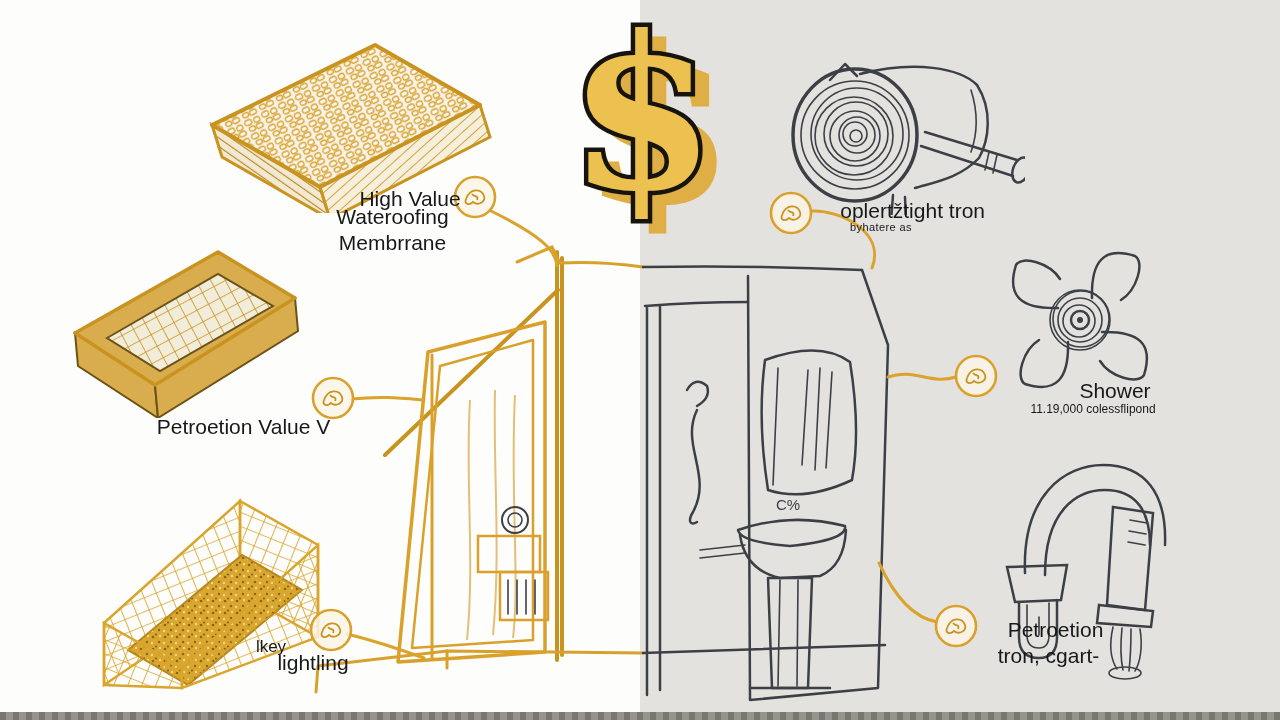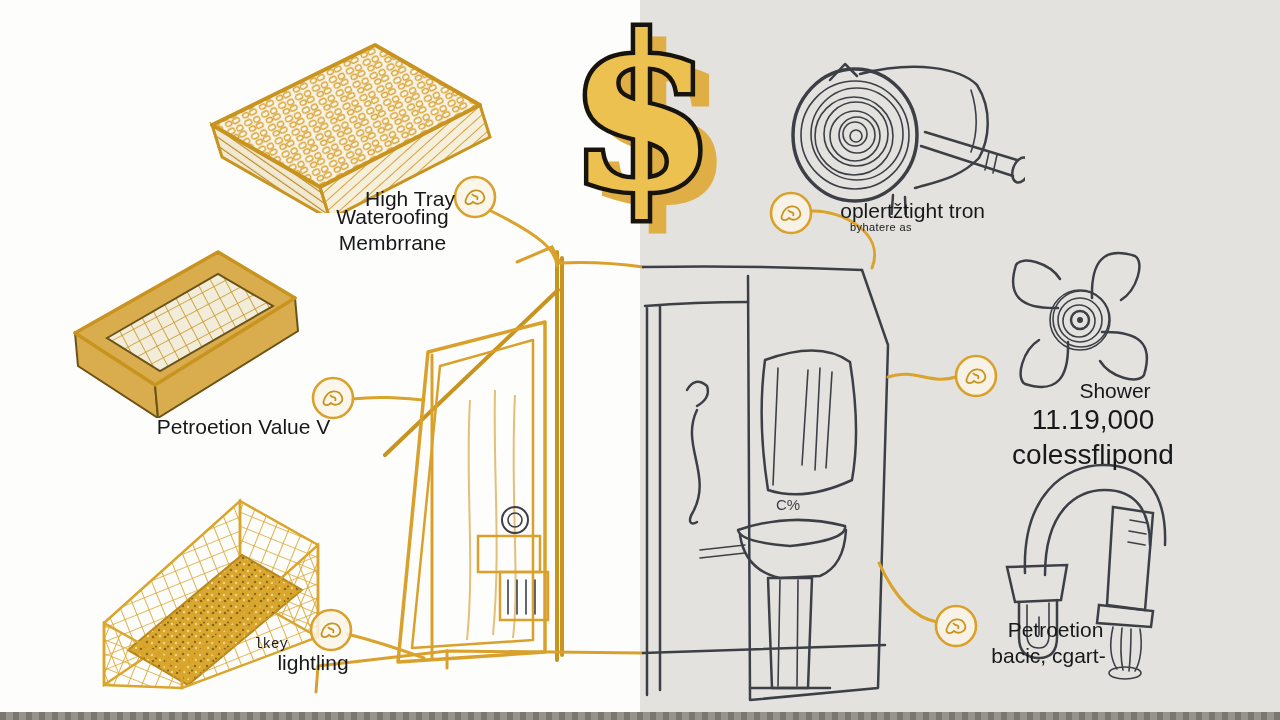--- a/index.html
+++ b/index.html
@@ -3,21 +3,21 @@
 <meta charset="utf-8">
 <style>
   html,body{margin:0;padding:0;}
   .stage{position:relative;width:1280px;height:720px;overflow:hidden;
          font-family:"Liberation Sans",sans-serif;background:#fdfdfc;}
   .bg-right{position:absolute;left:640px;top:0;width:640px;height:720px;background:#e4e2df;}
   .bottom-strip{position:absolute;left:0;top:712px;width:1280px;height:8px;background:#8e8a84;
     background-image:repeating-linear-gradient(90deg,rgba(0,0,0,.14) 0 6px,rgba(255,255,255,.08) 6px 13px);}
   .abs{position:absolute;}
   .lbl{position:absolute;color:#17181a;text-align:center;line-height:1.25;}
-  .f20{font-size:28px;} .f21{font-size:21px;} .f15{font-size:14px;font-family:Liberation Mono, monospace;} .f11{font-size:11px;letter-spacing:.4px;}
+  .f20{font-size:12px;} .f21{font-size:21px;} .f15{font-size:17px;} .f11{font-size:11px;letter-spacing:.4px;}
   svg{display:block;}
   .gold-line{stroke:#d9a12b;stroke-width:3;fill:none;stroke-linecap:round;}
   .gold-thick{stroke:#c8941f;stroke-width:4;fill:none;stroke-linecap:round;stroke-linejoin:round;}
   .dark-line{stroke:#3c4046;stroke-width:2.5;fill:none;stroke-linecap:round;stroke-linejoin:round;}
   .dark-thin{stroke:#3c4046;stroke-width:1.6;fill:none;stroke-linecap:round;}
 </style>
 </head>
 <body>
 
 <div class="stage">
@@ -212,30 +212,30 @@
       <path d="M879,563 C896,600 915,618 937,622"></path>
     </g>
     <use href="#badge" x="475" y="197"></use>
     <use href="#badge" x="333" y="398"></use>
     <use href="#badge" x="331" y="630"></use>
     <use href="#badge" x="791" y="213"></use>
     <use href="#badge" x="976" y="376"></use>
     <use href="#badge" x="956" y="626"></use>
   </svg>
 
-  <div class="lbl f21" style="left:330px;top:186px;width:160px">High Tray</div>
+  <div class="lbl f21" style="left:330px;top:186px;width:160px">High Value</div>
   <div class="lbl f21" style="left:280px;top:204px;width:225px">Wateroofing Membrrane</div>
 
   <div class="lbl f21" style="left:146px;top:414px;width:195px">Petroetion Value V</div>
 
   <div class="lbl f15" style="left:248px;top:636px;width:46px">lkey</div>
   <div class="lbl f21" style="left:268px;top:650px;width:90px">lightling</div>
 
   <div class="lbl f21" style="left:815px;top:198px;width:170px;text-align:right">oplertžtight tron</div>
   <div class="lbl f11" style="left:816px;top:221px;width:130px;text-align:center">byhatere as</div>
 
   <div class="lbl f21" style="left:1060px;top:378px;width:110px">Shower</div>
   <div class="lbl f20" style="left:998px;top:402px;width:190px">11.19,000 colessflipond</div>
 
   <div class="lbl f21" style="left:993px;top:617px;width:125px">Petroetion</div>
-  <div class="lbl f21" style="left:986px;top:643px;width:125px">bacic, cgart-</div>
+  <div class="lbl f21" style="left:986px;top:643px;width:125px">tron, cgart-</div>
 
 </div>
 
 </body></html>

